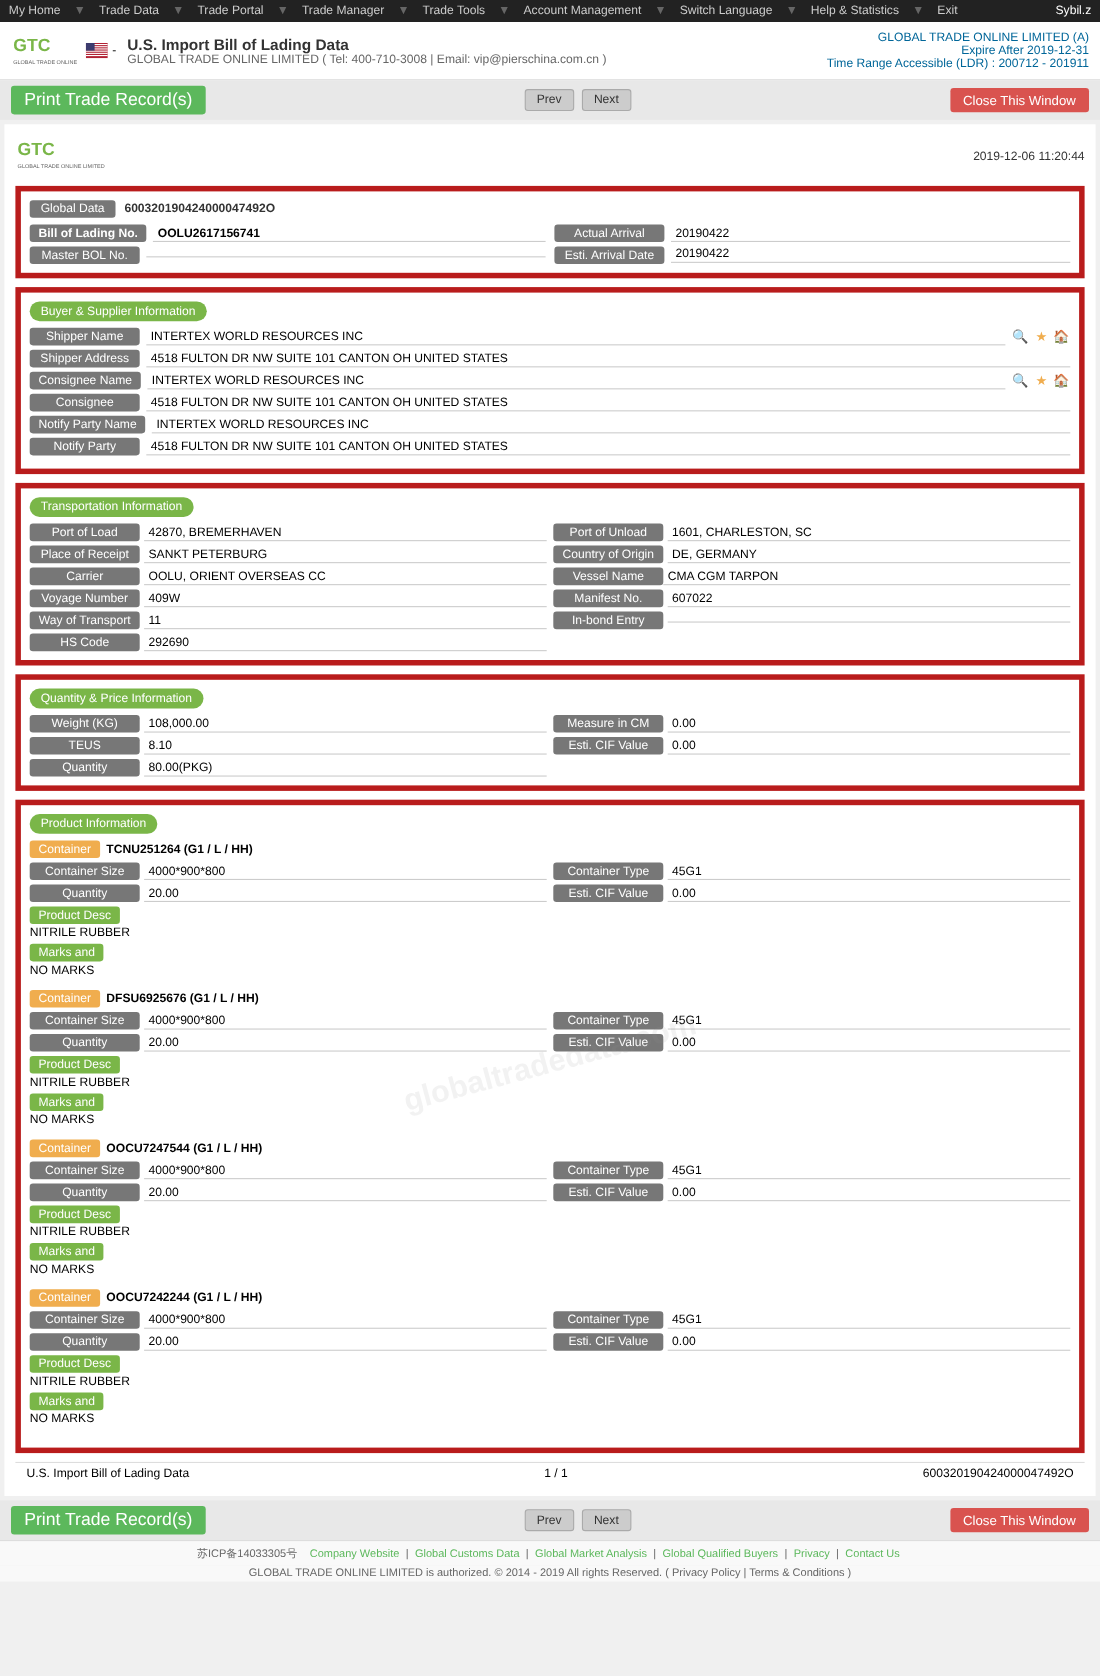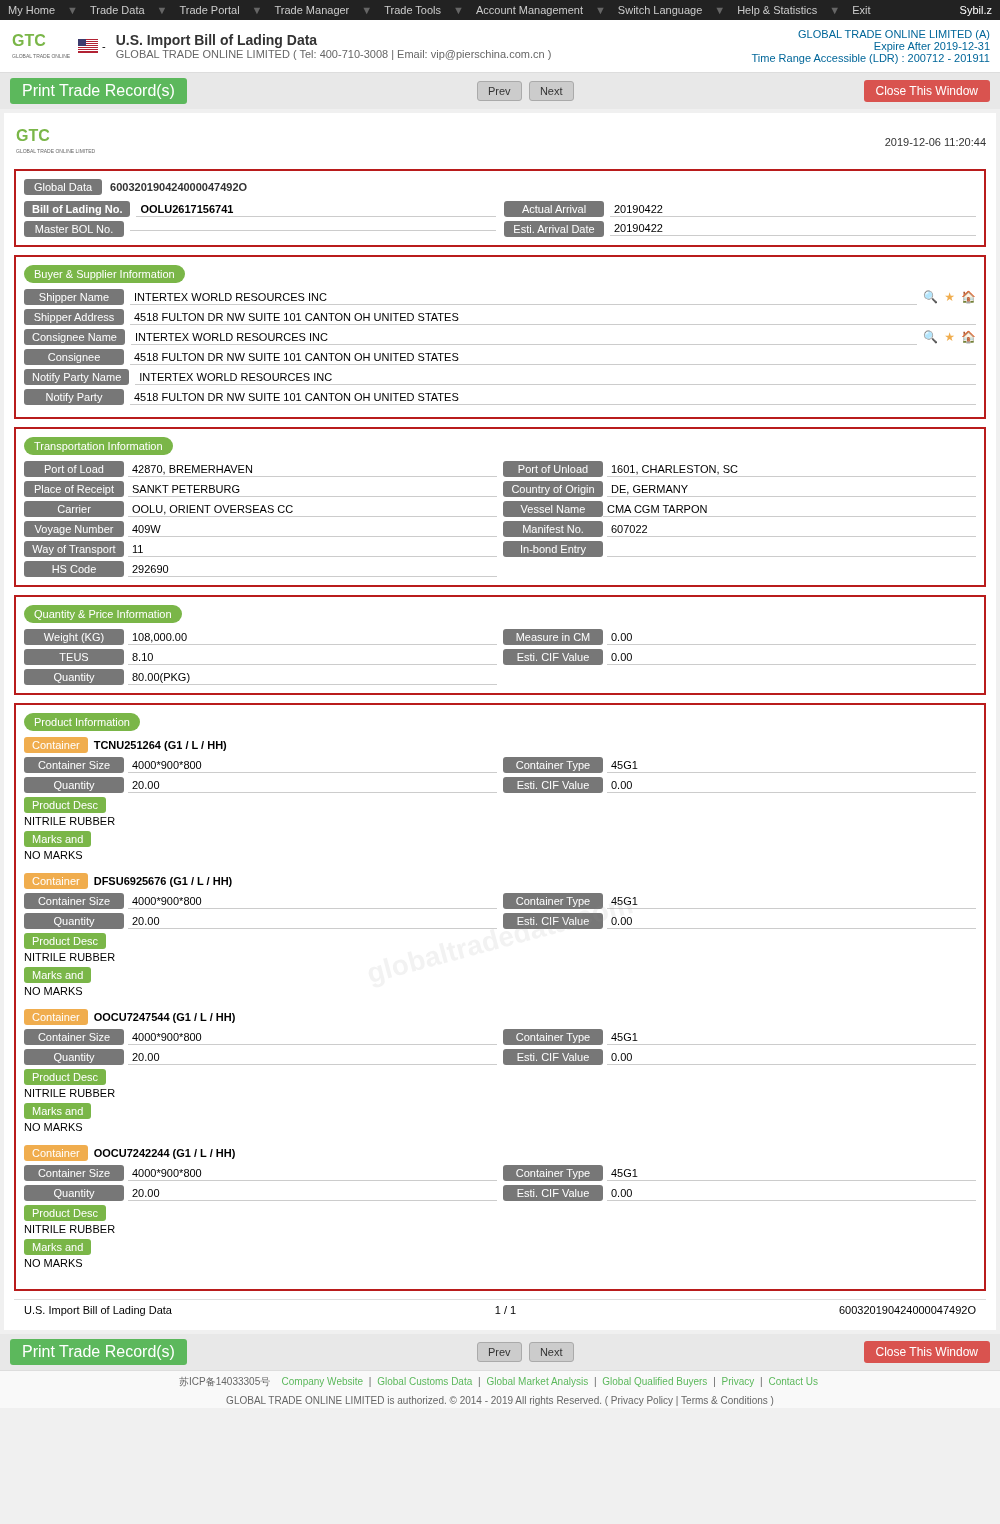--- a/index.html
+++ b/index.html
@@ -34,21 +34,21 @@
     .field-value { border-bottom: 1px solid #ccc; min-width: 180px; font-size: 11px; padding: 1px 4px; flex: 1; }
 
     .global-data-row { display: flex; align-items: center; margin-bottom: 6px; }
     .global-data-label { background: #777; color: #fff; padding: 2px 10px; border-radius: 3px; font-size: 11px; margin-right: 8px; }
     .global-data-value { font-size: 11px; font-weight: bold; color: #333; }
     .icon-search { cursor: pointer; color: #888; font-size: 12px; }
     .icon-star { cursor: pointer; color: #f0ad4e; font-size: 12px; }
     .icon-home { cursor: pointer; color: #5cb85c; font-size: 12px; }
 
     
-    .section-box { border: 2px solid #b91c1c; margin-bottom: 8px; padding: 8px; }
+    .section-box { border: 5px solid #b91c1c; margin-bottom: 8px; padding: 8px; }
 
     
     .page-footer { background: #fff; display: flex; justify-content: space-between; align-items: center; padding: 4px 10px; font-size: 11px; border-top: 1px solid #ddd; }
     .footer-links { text-align: center; font-size: 10px; color: #666; padding: 4px; background: #f9f9f9; border-top: 1px solid #ddd; }
     .footer-links a { color: #5cb85c; text-decoration: none; margin: 0 3px; }
     .footer-copy { text-align: center; font-size: 10px; color: #666; padding: 2px; background: #f9f9f9; }
 
     .content-wrapper { background: #fff; margin: 4px; padding: 10px; position: relative; }
 
     .action-bar-bottom { background: #e8e8e8; display: flex; align-items: center; justify-content: space-between; padding: 5px 10px; }
@@ -235,21 +235,21 @@
       <div style="display:flex; align-items:center; gap:4px; flex:1;">
         <span class="field-label" style="width:90px;">Manifest No.</span>
         <span class="field-value">607022</span>
       </div>
     </div>
     <div style="display:flex; gap:6px; margin-bottom:4px;">
       <div style="display:flex; align-items:center; gap:4px; flex:1;">
         <span class="field-label" style="width:90px;">Way of Transport</span>
         <span class="field-value">11</span>
       </div>
-      <div style="display:flex; align-items:flex-end; gap:4px; flex:1;">
+      <div style="display:flex; align-items:center; gap:4px; flex:1;">
         <span class="field-label" style="width:90px;">In-bond Entry</span>
         <span class="field-value"></span>
       </div>
     </div>
     <div style="display:flex; gap:6px;">
       <div style="display:flex; align-items:center; gap:4px; flex:1;">
         <span class="field-label" style="width:90px;">HS Code</span>
         <span class="field-value">292690</span>
       </div>
       <div style="flex:1;"></div>

